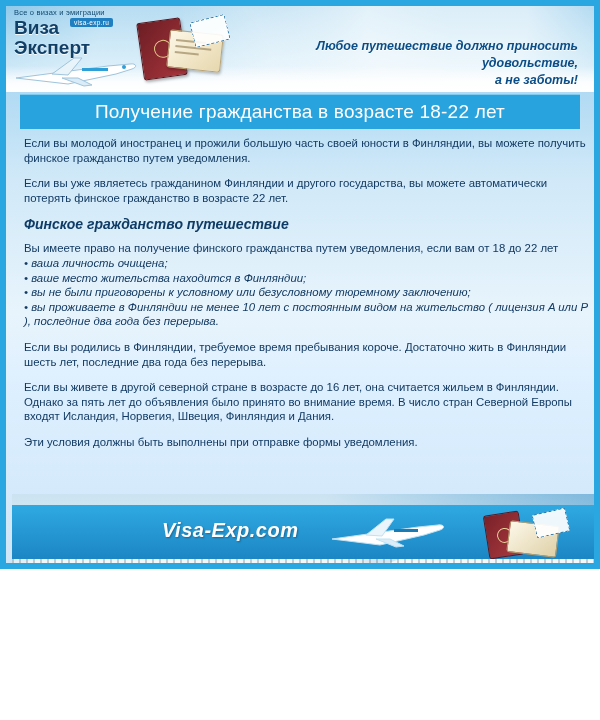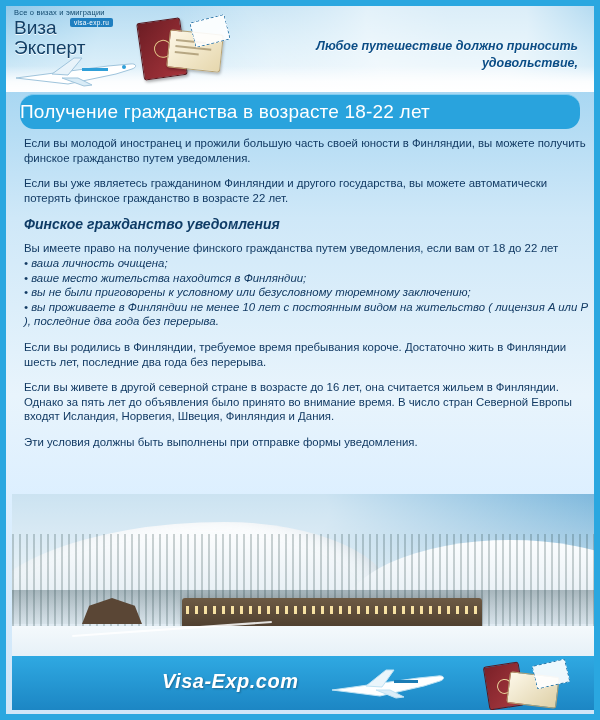--- a/index.html
+++ b/index.html
@@ -9,21 +9,21 @@
   body {
     width: 600px;
     height: 720px;
     font-family: "Liberation Sans", sans-serif;
     background: #ffffff;
     overflow: hidden;
   }
   .page {
     position: relative;
     width: 600px;
-    height: 720px;
+    height: 569px;
     box-sizing: border-box;
     border: 6px solid #2aa7e0;
     background: linear-gradient(180deg, #bfe2f5 0%, #a9d7f2 12%, #cfe8f8 30%, #e8f4fc 55%, #dcefff 70%, #cfe6f8 100%);
     overflow: hidden;
   }
 
   
   .header {
     position: absolute;
     left: 0; top: 0;
@@ -54,21 +54,21 @@
     color: #10486d;
     letter-spacing: .2px;
   }
   .brand {
     position: absolute;
     left: 8px; top: 12px;
     width: 110px;
   }
   .brand-line1, .brand-line2 {
     font-family: "Liberation Sans", sans-serif;
-    font-weight: normal;
+    font-weight: bold;
     font-size: 19px;
     line-height: 20px;
     color: #123f66;
     text-shadow: 0 1px 0 rgba(255,255,255,.85);
   }
   .brand-badge {
     position: absolute;
     left: 56px; top: 0px;
     background: #1f7fc0;
     color: #ffffff;
@@ -150,21 +150,21 @@
   
   .title-bar {
     position: absolute;
     left: 14px; top: 88px;
     width: 560px;
     height: 34px;
     background: #29a3dd;
     border-top: 1px solid #7fcbf0;
     display: flex;
     align-items: center;
-    border-radius: 14px;
+    justify-content: center;
   }
   .title-bar .title-text {
     color: #ffffff;
     font-size: 19px;
     font-weight: normal;
     letter-spacing: .2px;
   }
 
   
   .content {
@@ -372,32 +372,33 @@
       <div class="doc-card">
         <span class="ln" style="top:8px;width:30px;"></span>
         <span class="ln" style="top:14px;width:36px;"></span>
         <span class="ln" style="top:20px;width:24px;"></span>
       </div>
       <div class="doc-stamp"></div>
     </div>
 
     <div class="slogan">
       <div>Любое путешествие должно приносить удовольствие,</div>
+      <div>а не заботы!</div>
     </div>
   </div>
 
   <div class="title-bar">
     <span class="title-text">Получение гражданства в возрасте 18-22 лет</span>
   </div>
 
   <div class="content">
     <p class="para">Если вы молодой иностранец и прожили большую часть своей юности в Финляндии, вы можете получить финское гражданство путем уведомления.</p>
     <p class="para">Если вы уже являетесь гражданином Финляндии и другого государства, вы можете автоматически потерять финское гражданство в возрасте 22 лет.</p>
 
-    <h2 class="subhead">Финское гражданство уведомления</h2>
+    <h2 class="subhead">Финское гражданство путешествие</h2>
 
     <p class="para tight">Вы имеете право на получение финского гражданства путем уведомления, если вам от 18 до 22 лет</p>
     <ul class="bullets">
       <li>• ваша личность очищена;</li>
       <li>• ваше место жительства находится в Финляндии;</li>
       <li>• вы не были приговорены к условному или безусловному тюремному заключению;</li>
       <li>• вы проживаете в Финляндии не менее 10 лет с постоянным видом на жительство ( лицензия A или P ), последние два года без перерыва.</li>
     </ul>
 
     <p class="para">Если вы родились в Финляндии, требуемое время пребывания короче. Достаточно жить в Финляндии шесть лет, последние два года без перерыва.</p>

